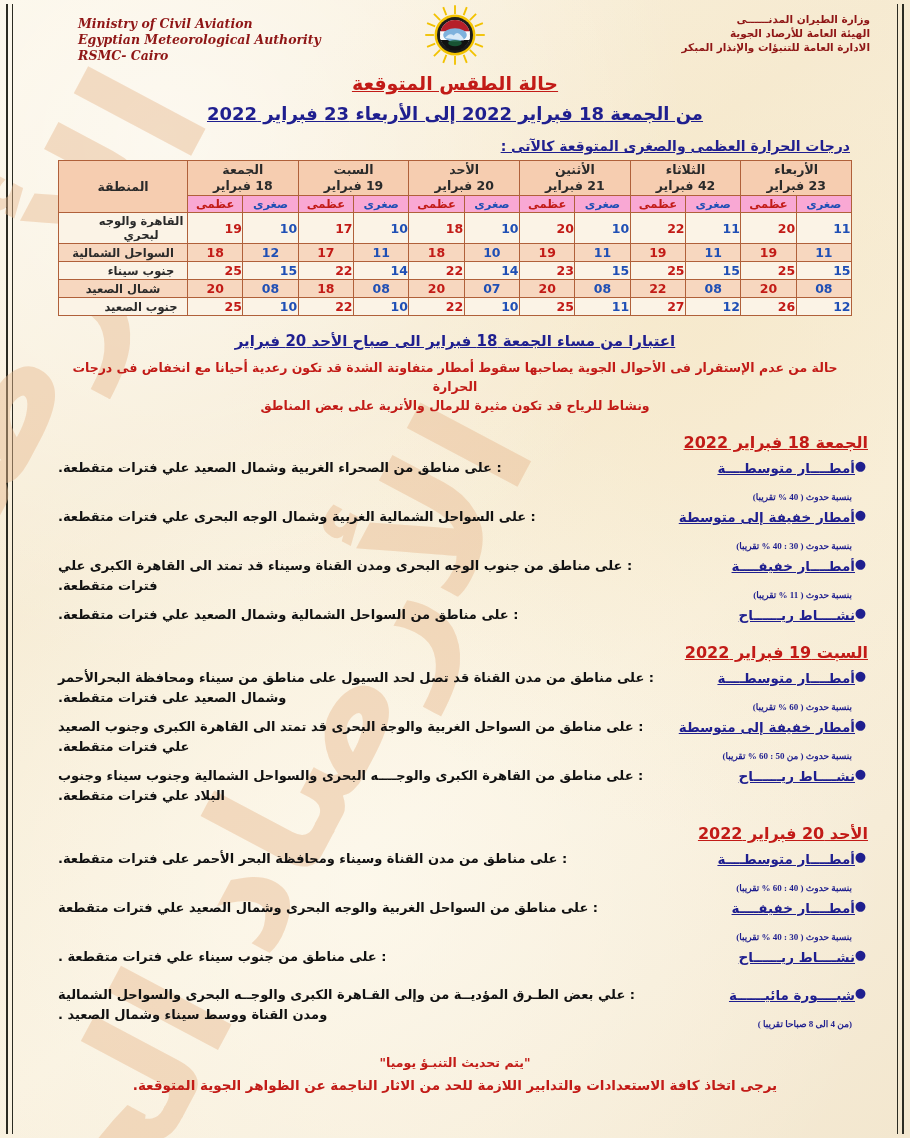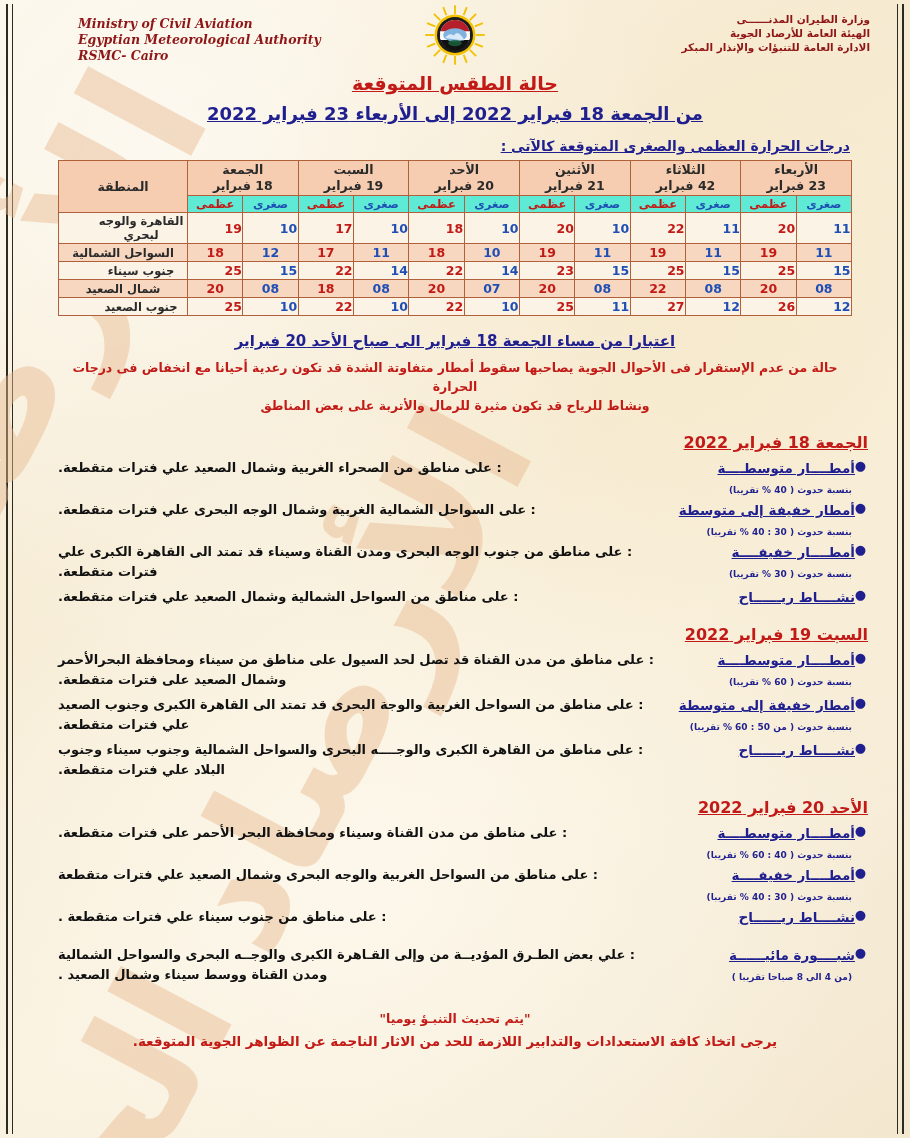--- a/index.html
+++ b/index.html
@@ -86,21 +86,21 @@
     background:#f6cdb0;color:#2a2a2a;font-weight:bold;font-size:12.5px;
     line-height:16px;padding:5px 0 6px;
   }
   .dayhead .dname{display:block;}
   .dayhead .ddate{display:block;}
   .regionhead{
     background:#f6cdb0;color:#2a2a2a;font-weight:bold;font-size:12.5px;
     width:128px;
   }
   .mm{
-    background:#5eead4;font-weight:bold;font-size:11.5px;padding:2px 0 3px;
+    background:#f9a8d4;font-weight:bold;font-size:11.5px;padding:2px 0 3px;
   }
   .mm.max{color:#c21b17;}
   .mm.min{color:#1f4fb5;}
   td.val{font-weight:bold;font-size:12.5px;padding:2px 0;}
   td.val.max{color:#c21b17;}
   td.val.min{color:#1f4fb5;}
   td.region{
     text-align:center;font-weight:bold;font-size:11.5px;color:#2a2a2a;
     padding:2px 4px;
   }
@@ -132,22 +132,23 @@
   }
   .phen-main{
     color:#1f1f8f;font-weight:bold;font-size:13.5px;
     text-decoration:underline;white-space:nowrap;
   }
   .bullet{
     display:inline-block;width:11px;color:#1f1f8f;font-size:13px;
     vertical-align:top;
   }
   .phen-sub{
-    color:#1f1f8f;font-weight:bold;font-size:9px;margin-top:8px;
+    color:#1f1f8f;font-weight:bold;font-size:9px;margin-top:15px;
     padding-right:14px;
+    font-family:Liberation Serif, serif;
   }
   .desc{
     flex:1;text-align:left;color:#111;font-weight:bold;font-size:13px;
     line-height:20px;padding-right:12px;
   }
 
   
   .stab{
     text-align:center;color:#c21b17;font-weight:bold;font-size:15.5px;
     text-decoration:underline;margin:26px 0 14px;
@@ -366,21 +367,21 @@
         <div class="rowline">
           <div class="phen">
             <div><span class="bullet">●</span><span class="phen-main">أمطار خفيفة إلى متوسطة</span></div>
             <div class="phen-sub">بنسبة حدوث ( 30 : 40 % تقريبا)</div>
           </div>
           <div class="desc">: على السواحل الشمالية الغربية  وشمال الوجه البحرى علي فترات متقطعة.</div>
         </div>
         <div class="rowline">
           <div class="phen">
             <div><span class="bullet">●</span><span class="phen-main">أمطــــار خفيفــــة</span></div>
-            <div class="phen-sub">بنسبة حدوث ( 30 % تقريبا)</div>
+            <div class="phen-sub">بنسبة حدوث ( 11 % تقريبا)</div>
           </div>
           <div class="desc">: على مناطق من جنوب الوجه البحرى ومدن القناة وسيناء قد تمتد الى القاهرة الكبرى علي فترات متقطعة.</div>
         </div>
         <div class="rowline">
           <div class="phen">
             <div><span class="bullet">●</span><span class="phen-main">نشــــاط ريــــــاح</span></div>
           </div>
           <div class="desc">: على مناطق من السواحل الشمالية وشمال الصعيد  علي فترات متقطعة.</div>
         </div>
       </div>

